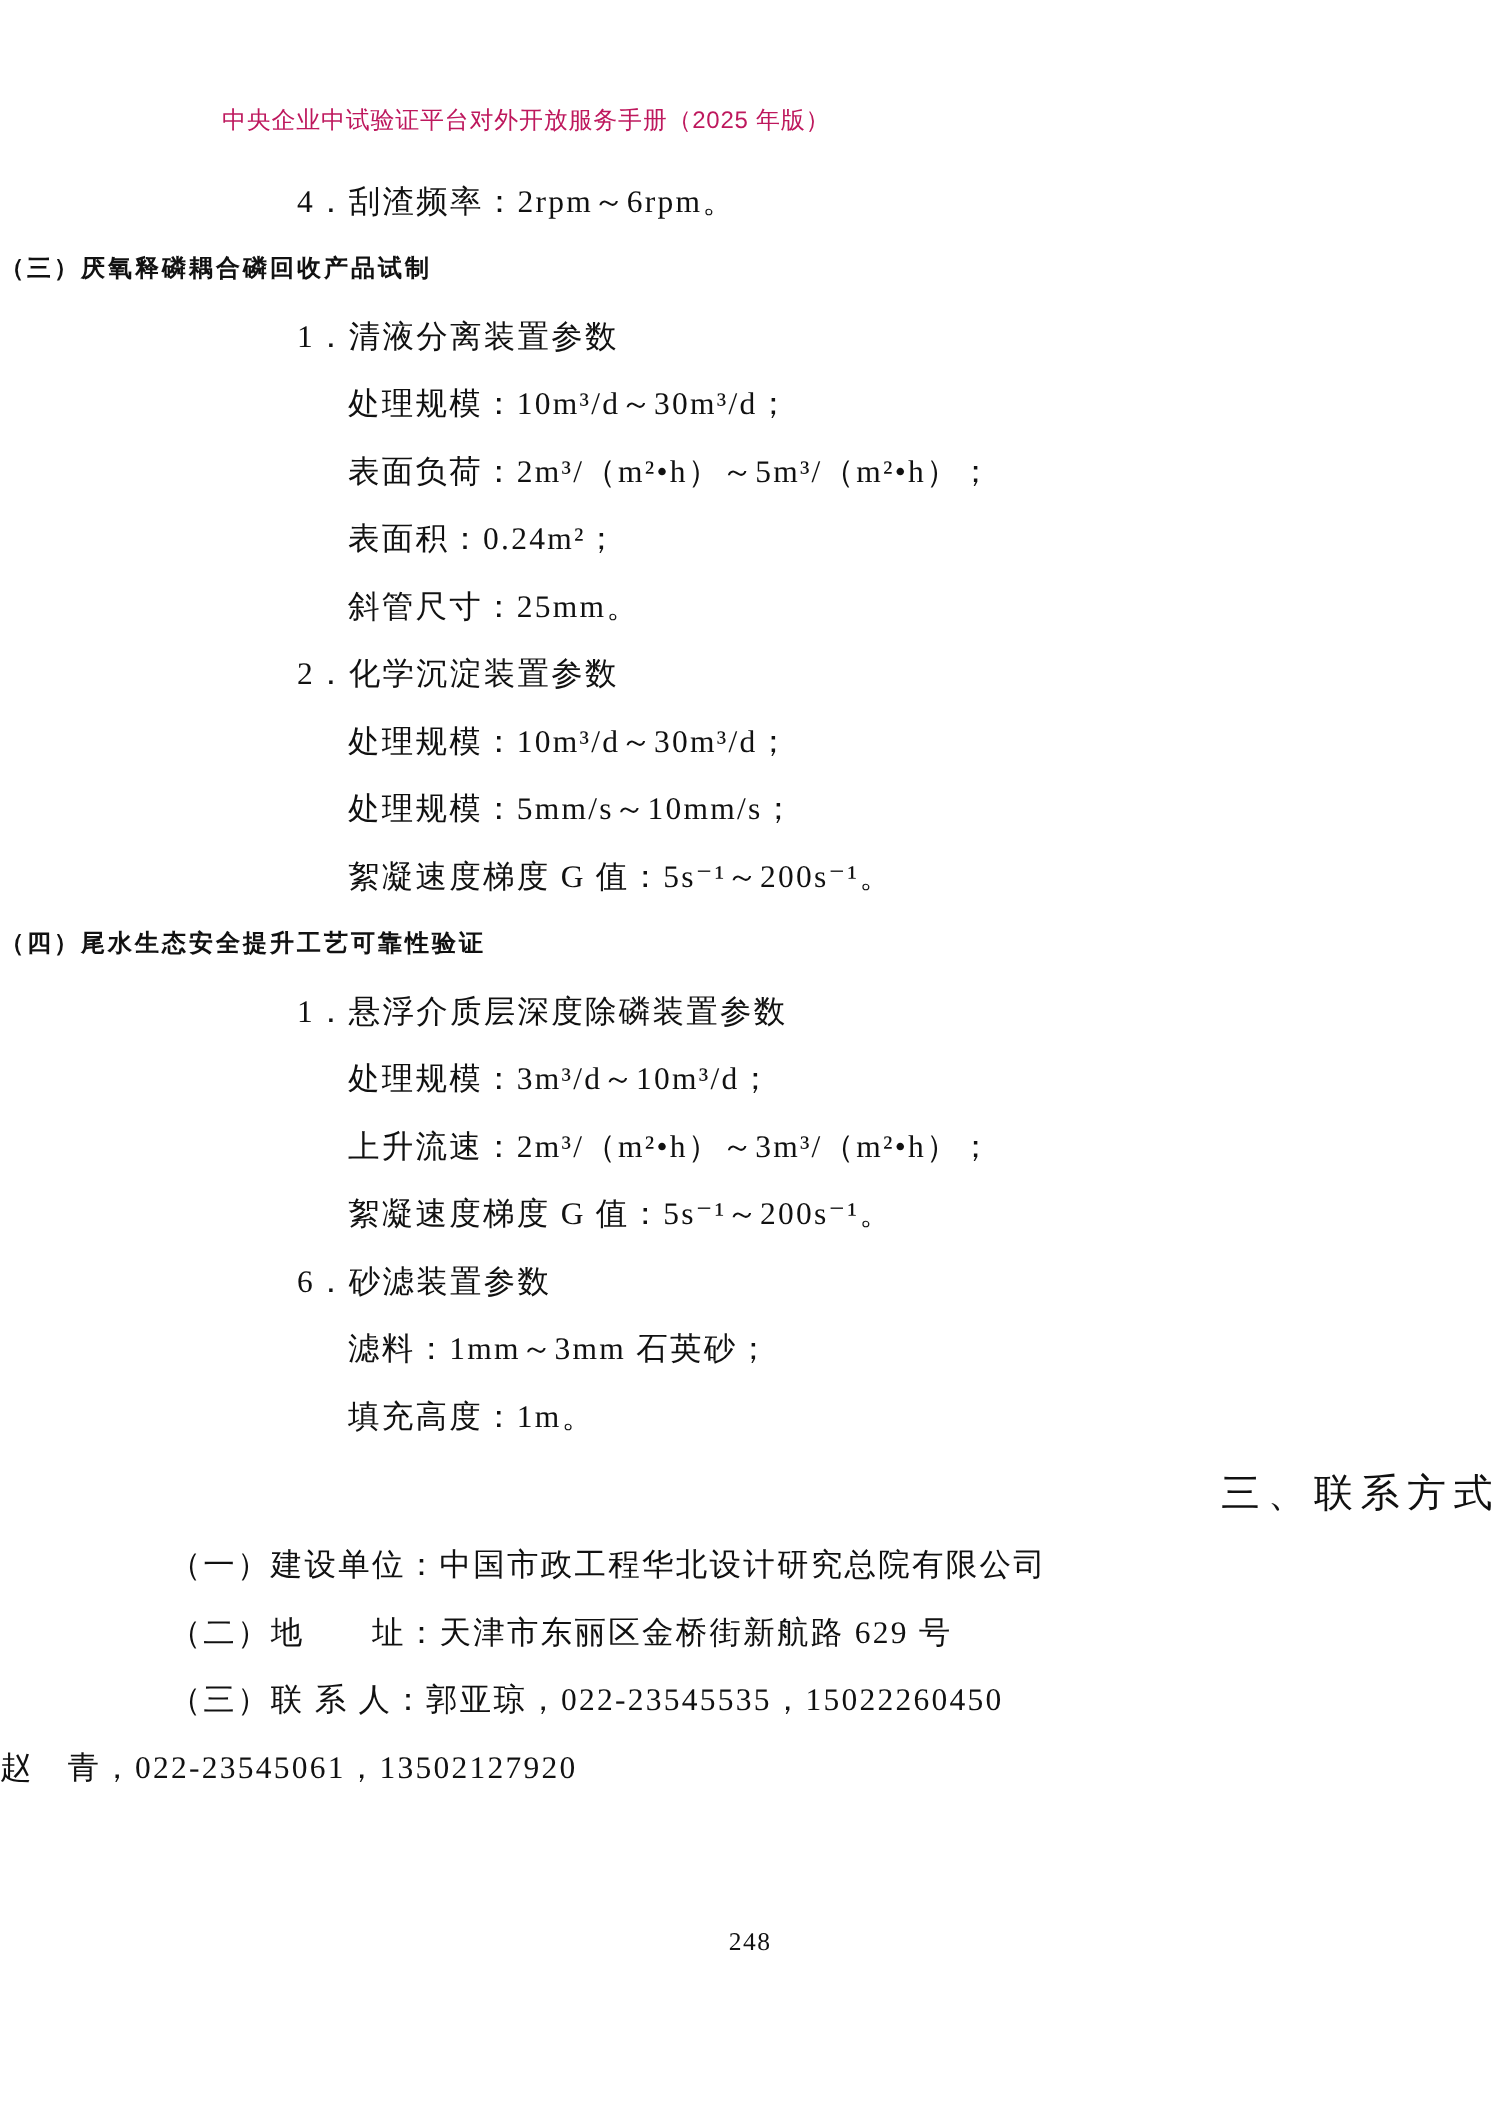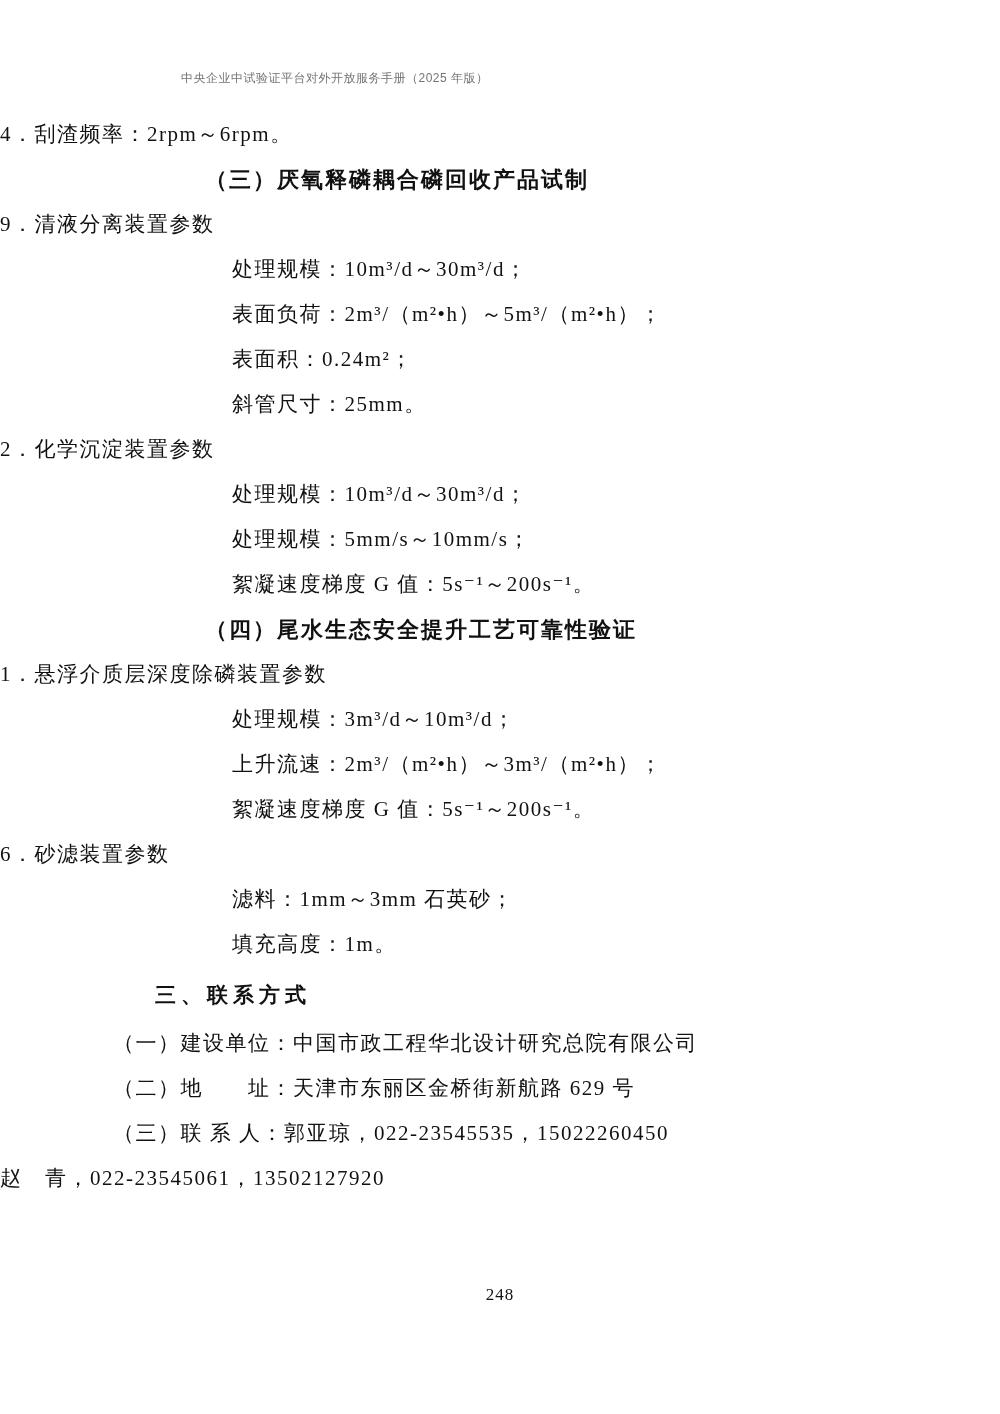--- a/index.html
+++ b/index.html
@@ -7,56 +7,55 @@
     position:relative;
     width:1000px; height:1414px;
     margin:0 auto;
     background:#ffffff;
     color:#151515;
     font-family:"Liberation Serif","DejaVu Serif",serif;
     overflow:hidden;
   }
   .running-header {
     position:absolute; top:70px; left:148px;
-    font-size:12px;
+    font-size:16px;
     font-family:"Liberation Sans","DejaVu Sans",sans-serif;
     font-weight:500;
     letter-spacing:0.5px;
-    color:#737373;
-    margin-left:33px;
+    color:#be185d;
   }
   .content { position:absolute; top:112px; left:0; width:1000px; }
   .ln {
     height:45px; line-height:45px;
     font-size:21px;
     letter-spacing:1.5px;
     white-space:pre;
     color:#111;
   }
   
-  .lv1 { }
+  .lv1 { padding-left:198px; }
   
   .hsec {
-    padding-left:205px;
     font-weight:bold;
     font-family:"Liberation Sans","DejaVu Sans",sans-serif;
-    font-size:22px;
+    font-size:16px;
     letter-spacing:2px;
   }
   
   .lv2 { padding-left:232px; }
   
   .hmain {
     padding-left:155px;
-    font-weight:bold;
+    font-weight:normal;
     font-family:"Liberation Sans","DejaVu Sans",sans-serif;
-    font-size:21px;
+    font-size:26px;
     height:52px; line-height:52px;
     letter-spacing:5px;
     margin-top:2px;
+    text-align:right;
   }
   
   .lvc { padding-left:113px; }
   
   .cont { }
   .pageno {
     position:absolute; top:1285px; left:0;
     width:1000px; text-align:center;
     font-size:17px; letter-spacing:1px;
     color:#111;
@@ -65,21 +64,21 @@
 </head>
 <body>
 
 <div class="page">
 
   <div class="running-header">中央企业中试验证平台对外开放服务手册（2025 年版）</div>
 
   <div class="content">
     <div class="ln lv1">4．刮渣频率：2rpm～6rpm。</div>
     <div class="ln hsec">（三）厌氧释磷耦合磷回收产品试制</div>
-    <div class="ln lv1">9．清液分离装置参数</div>
+    <div class="ln lv1">1．清液分离装置参数</div>
     <div class="ln lv2">处理规模：10m³/d～30m³/d；</div>
     <div class="ln lv2">表面负荷：2m³/（m²•h）～5m³/（m²•h）；</div>
     <div class="ln lv2">表面积：0.24m²；</div>
     <div class="ln lv2">斜管尺寸：25mm。</div>
     <div class="ln lv1">2．化学沉淀装置参数</div>
     <div class="ln lv2">处理规模：10m³/d～30m³/d；</div>
     <div class="ln lv2">处理规模：5mm/s～10mm/s；</div>
     <div class="ln lv2">絮凝速度梯度 G 值：5s⁻¹～200s⁻¹。</div>
     <div class="ln hsec">（四）尾水生态安全提升工艺可靠性验证</div>
     <div class="ln lv1">1．悬浮介质层深度除磷装置参数</div>

